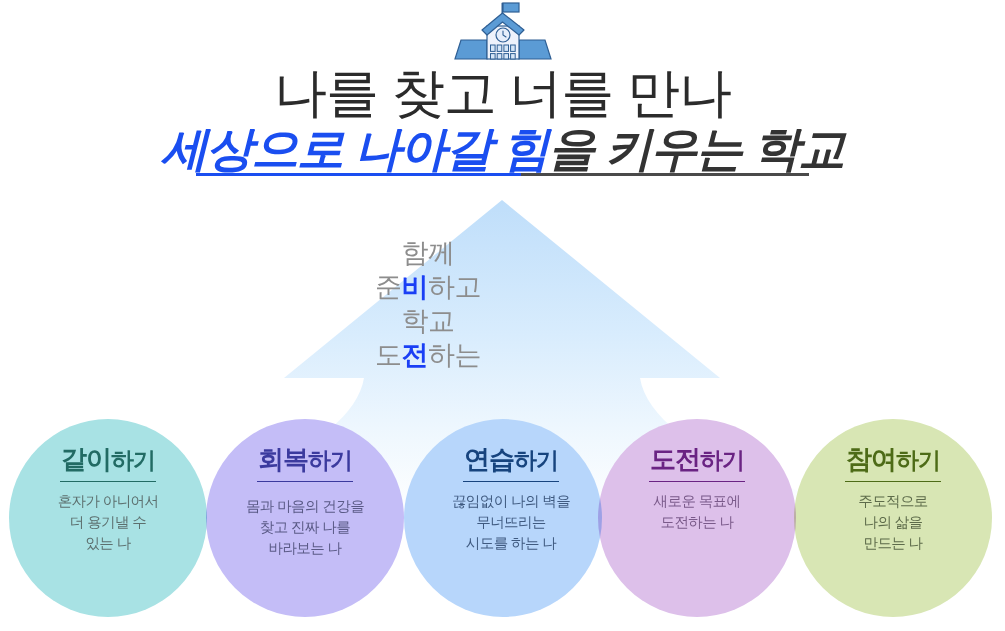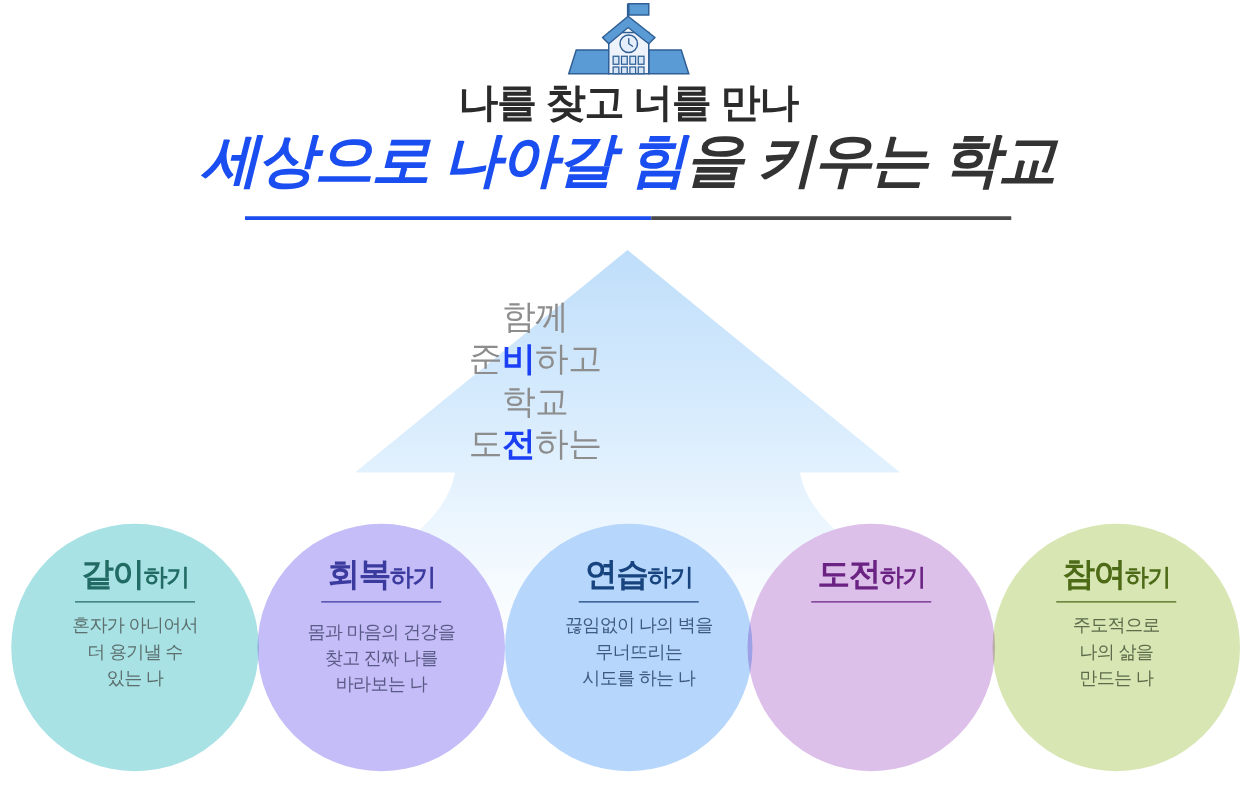--- a/index.html
+++ b/index.html
@@ -34,22 +34,22 @@
     left: 0;
     top: 66px;
     width: 1005px;
     text-align: center;
     line-height: 1.0;
   }
   .headline-line {
     white-space: nowrap;
   }
   .headline-line1 {
-    font-size: 32px;
-    font-weight: bold;
+    font-size: 53px;
+    font-weight: normal;
     color: #2b2b2b;
     letter-spacing: -1px;
   }
   .headline-line2 {
     font-size: 47px;
     font-weight: bold;
     letter-spacing: -1.5px;
     margin-top: 6px;
     font-style: italic;
   }
@@ -123,21 +123,21 @@
     top: 445px;
   }
   .circle-title {
     font-size: 26px;
     font-weight: bold;
     letter-spacing: -1px;
     white-space: nowrap;
     line-height: 1.1;
   }
   .circle-title .suffix {
-    font-size: 19px;
+    font-size: 23px;
   }
   .circle-underline {
     width: 96px;
     height: 1.6px;
     margin: 7px auto 9px auto;
   }
   .circle-desc {
     font-size: 14.5px;
     line-height: 21px;
     letter-spacing: -0.6px;
@@ -242,20 +242,24 @@
         <div class="circle-underline" style="background: rgb(23, 68, 126);"></div>
         <div class="circle-desc" style="color: rgb(63, 90, 128);">
           <div>끊임없이 나의 벽을</div>
           <div>무너뜨리는</div>
           <div>시도를 하는 나</div>
         </div>
       </div>
       <div class="circle-label" style="left: 592px;">
         <div class="circle-title" style="color: rgb(106, 35, 131);"><span>도전</span><span class="suffix">하기</span></div>
         <div class="circle-underline" style="background: rgb(106, 35, 131);"></div>
+        <div class="circle-desc" style="color: rgb(122, 90, 138);">
+          <div>새로운 목표에</div>
+          <div>도전하는 나</div>
+        </div>
       </div>
       <div class="circle-label" style="left: 788px;">
         <div class="circle-title" style="color: rgb(77, 107, 23);"><span>참여</span><span class="suffix">하기</span></div>
         <div class="circle-underline" style="background: rgb(77, 107, 23);"></div>
         <div class="circle-desc" style="color: rgb(93, 107, 74);">
           <div>주도적으로</div>
           <div>나의 삶을</div>
           <div>만드는 나</div>
         </div>
       </div>

